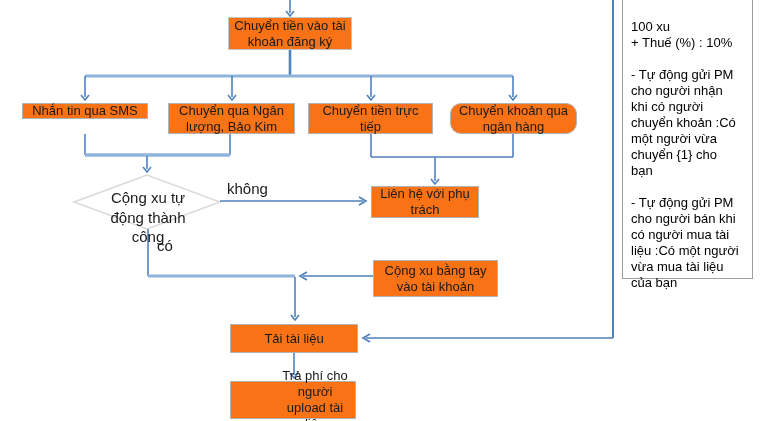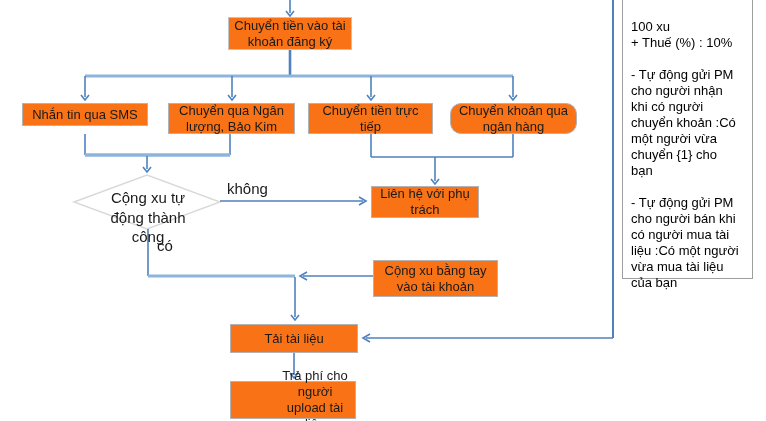--- a/index.html
+++ b/index.html
@@ -87,21 +87,21 @@
 
       <line x1="294" y1="353" x2="294" y2="375"></line>
       <polyline points="290,373 294,378 298,373"></polyline>
     </g>
   </svg>
 
   <div class="node" style="left:228px;top:17px;width:124px;height:33px;border-color:#c4c4c4;">
     <span>Chuyển tiền vào tài khoản đăng ký</span>
   </div>
 
-  <div class="node" style="left:22px;top:103px;width:126px;height:23px;">
+  <div class="node" style="left:22px;top:103px;width:126px;height:16px;">
     <span>Nhắn tin qua SMS</span>
   </div>
 
   <div class="node" style="left:168px;top:103px;width:127px;height:31px;">
     <span>Chuyển qua Ngân lượng, Bảo Kim</span>
   </div>
 
   <div class="node" style="left:308px;top:103px;width:125px;height:31px;">
     <span>Chuyển tiền trực tiếp</span>
   </div>

